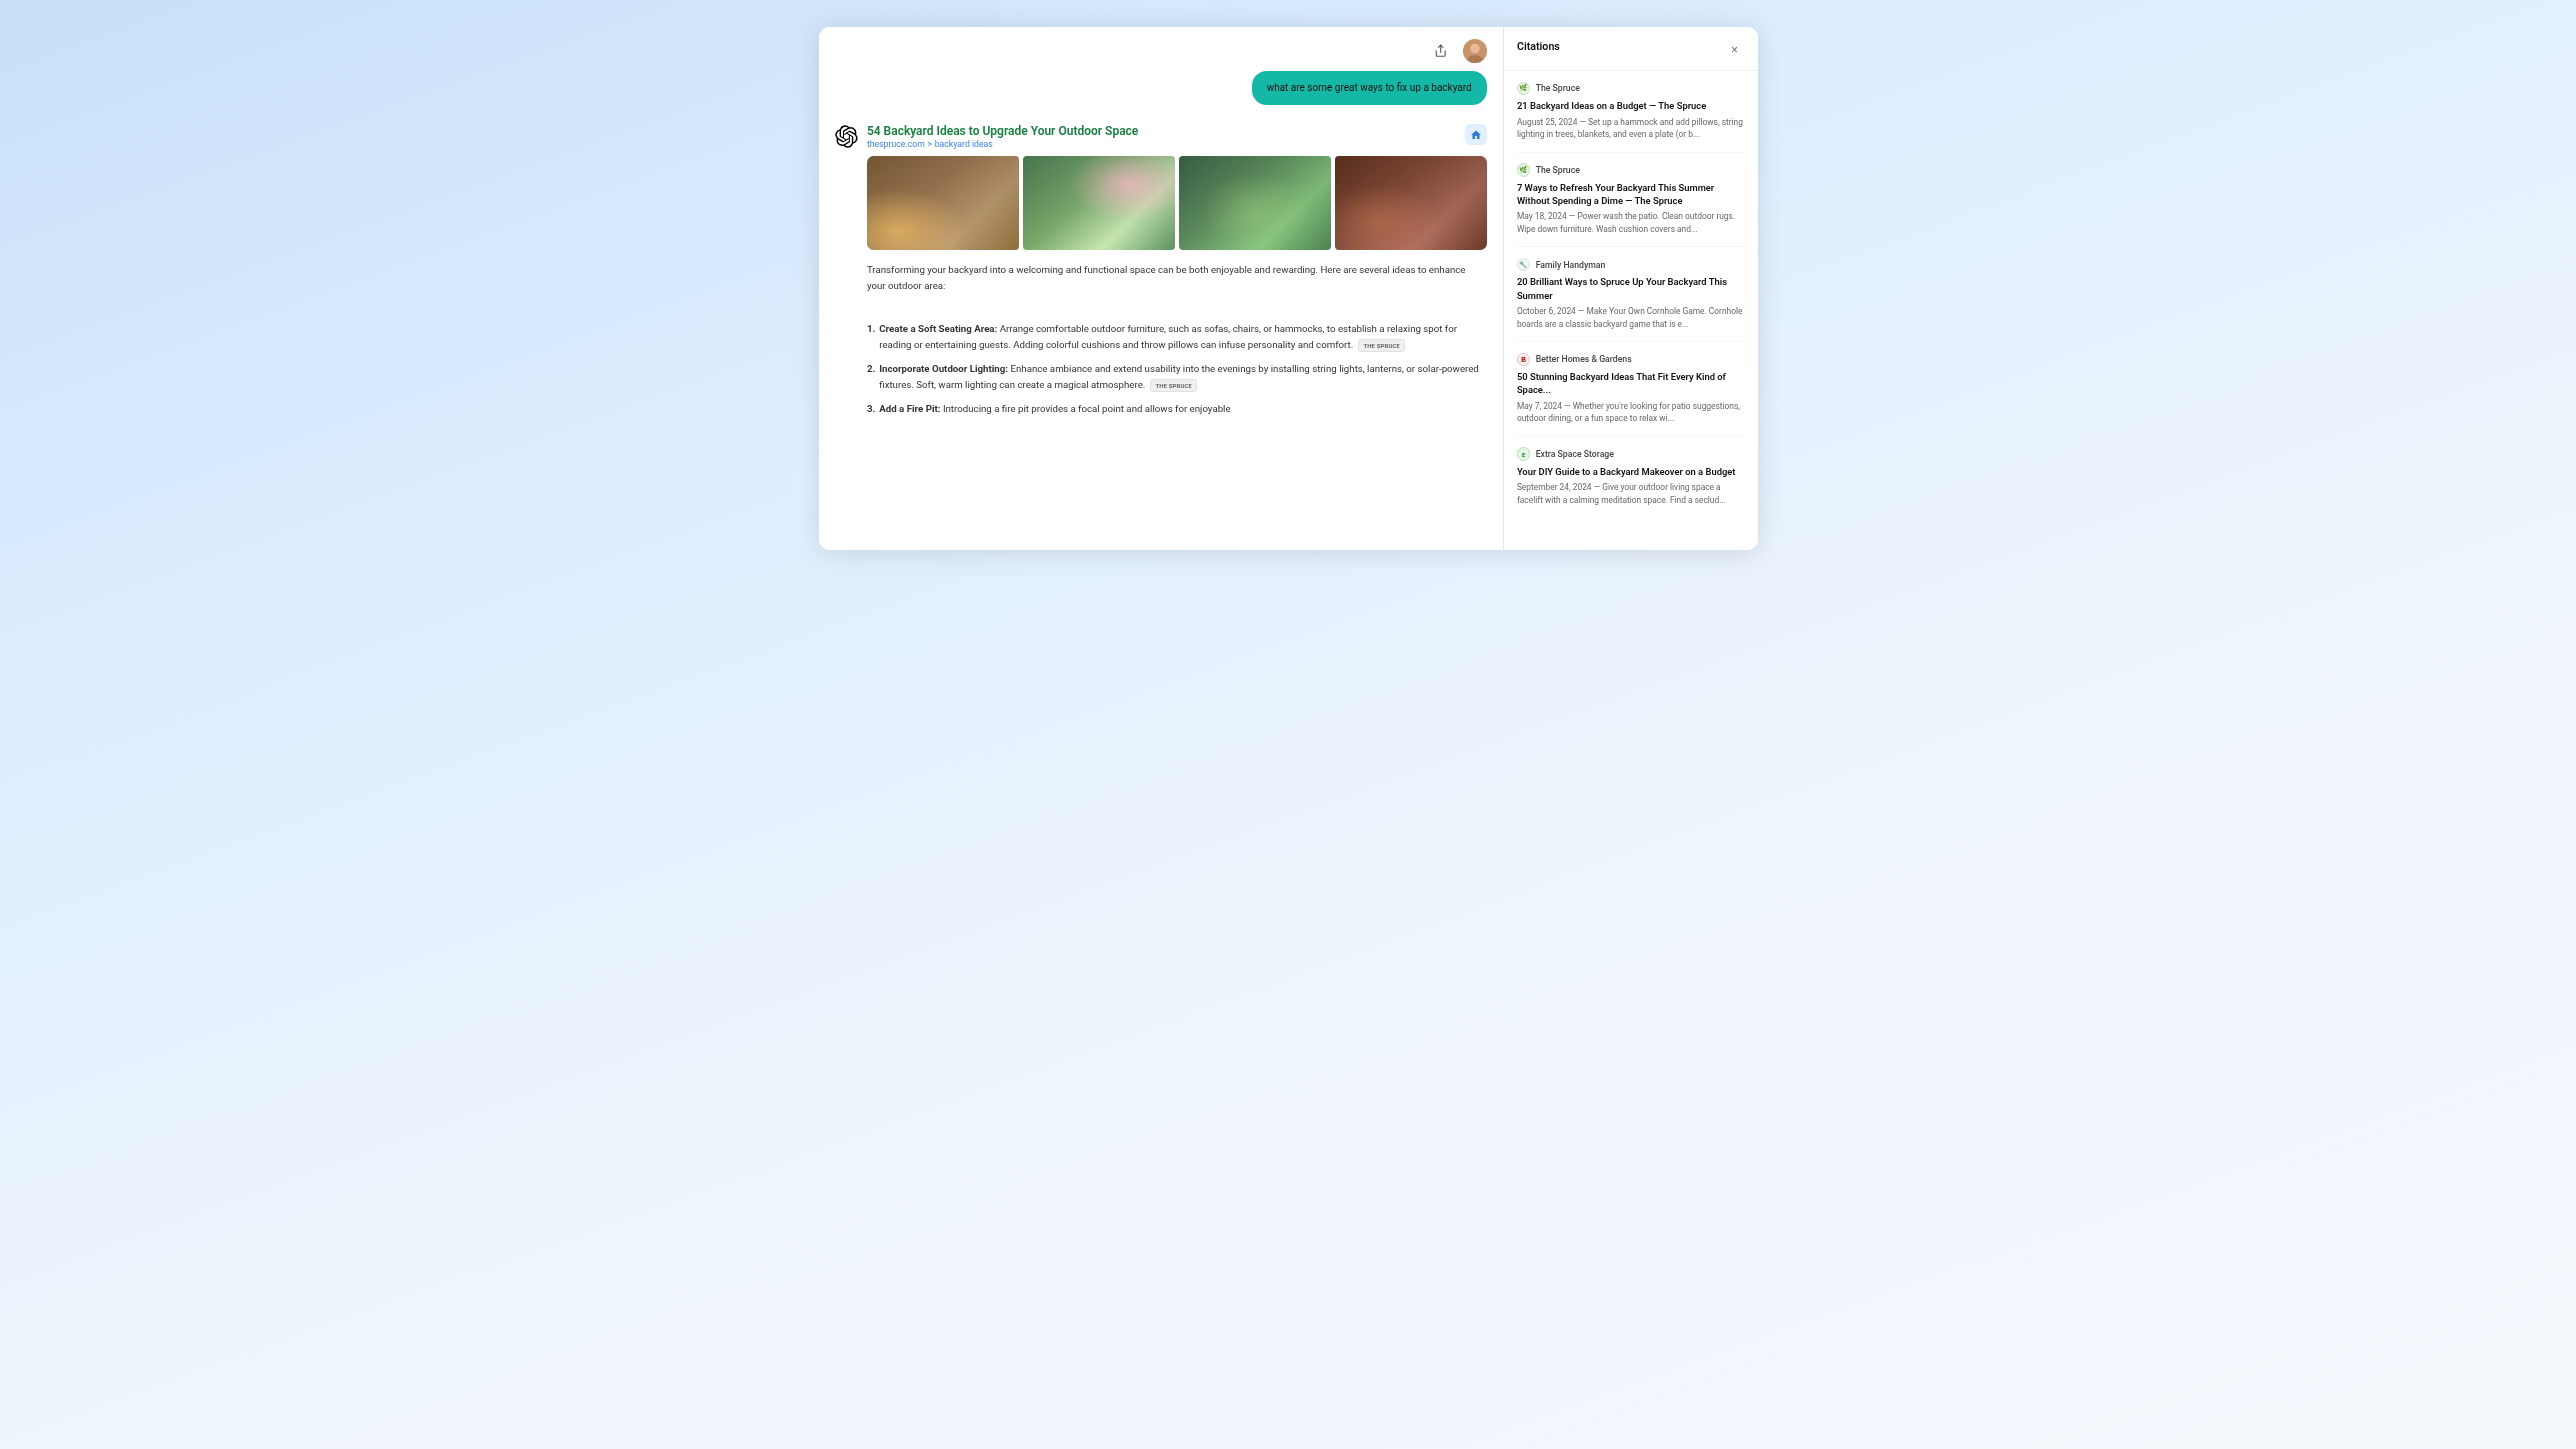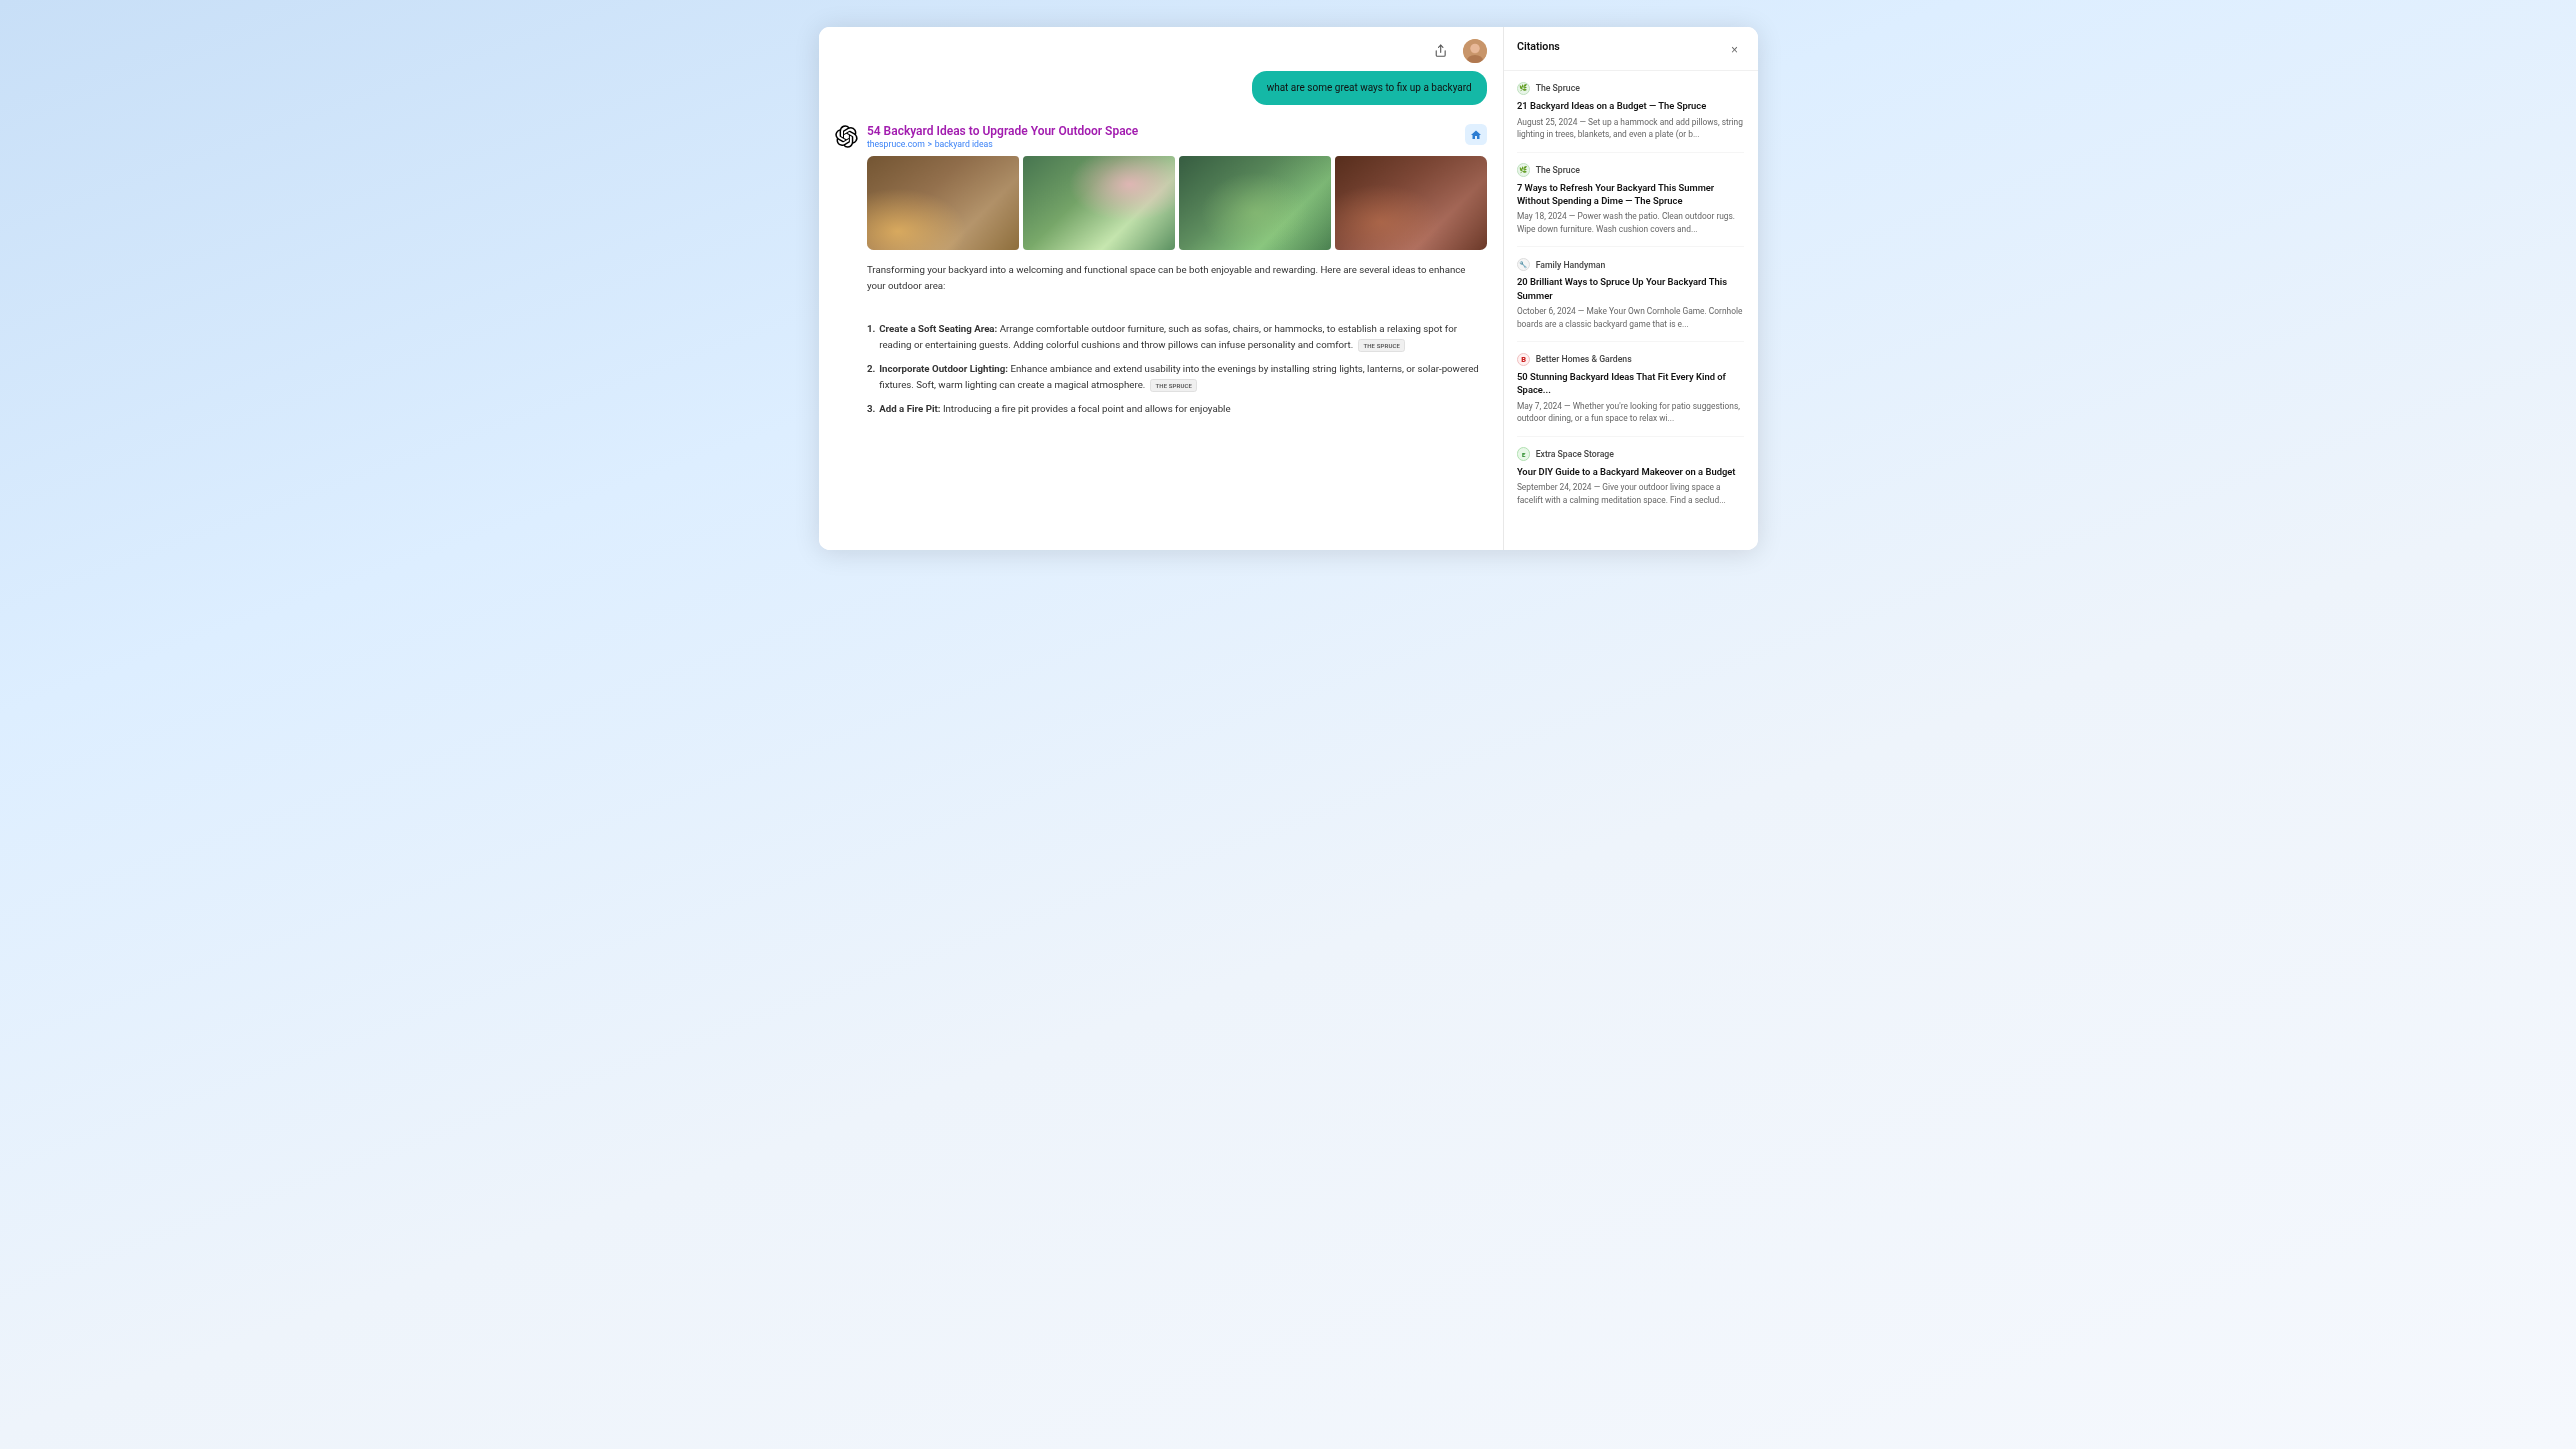--- a/index.html
+++ b/index.html
@@ -124,21 +124,21 @@
     .response-header {
       display: flex;
       align-items: flex-start;
       justify-content: space-between;
       margin-bottom: 4px;
     }
 
     .response-title {
       font-size: 12px;
       font-weight: 600;
-      color: #a21caf;
+      color: #15803d;
       line-height: 1.3;
     }
 
     .source-link {
       display: flex;
       align-items: flex-end;
       gap: 2.7px;
       margin-bottom: 3px;
     }
 

